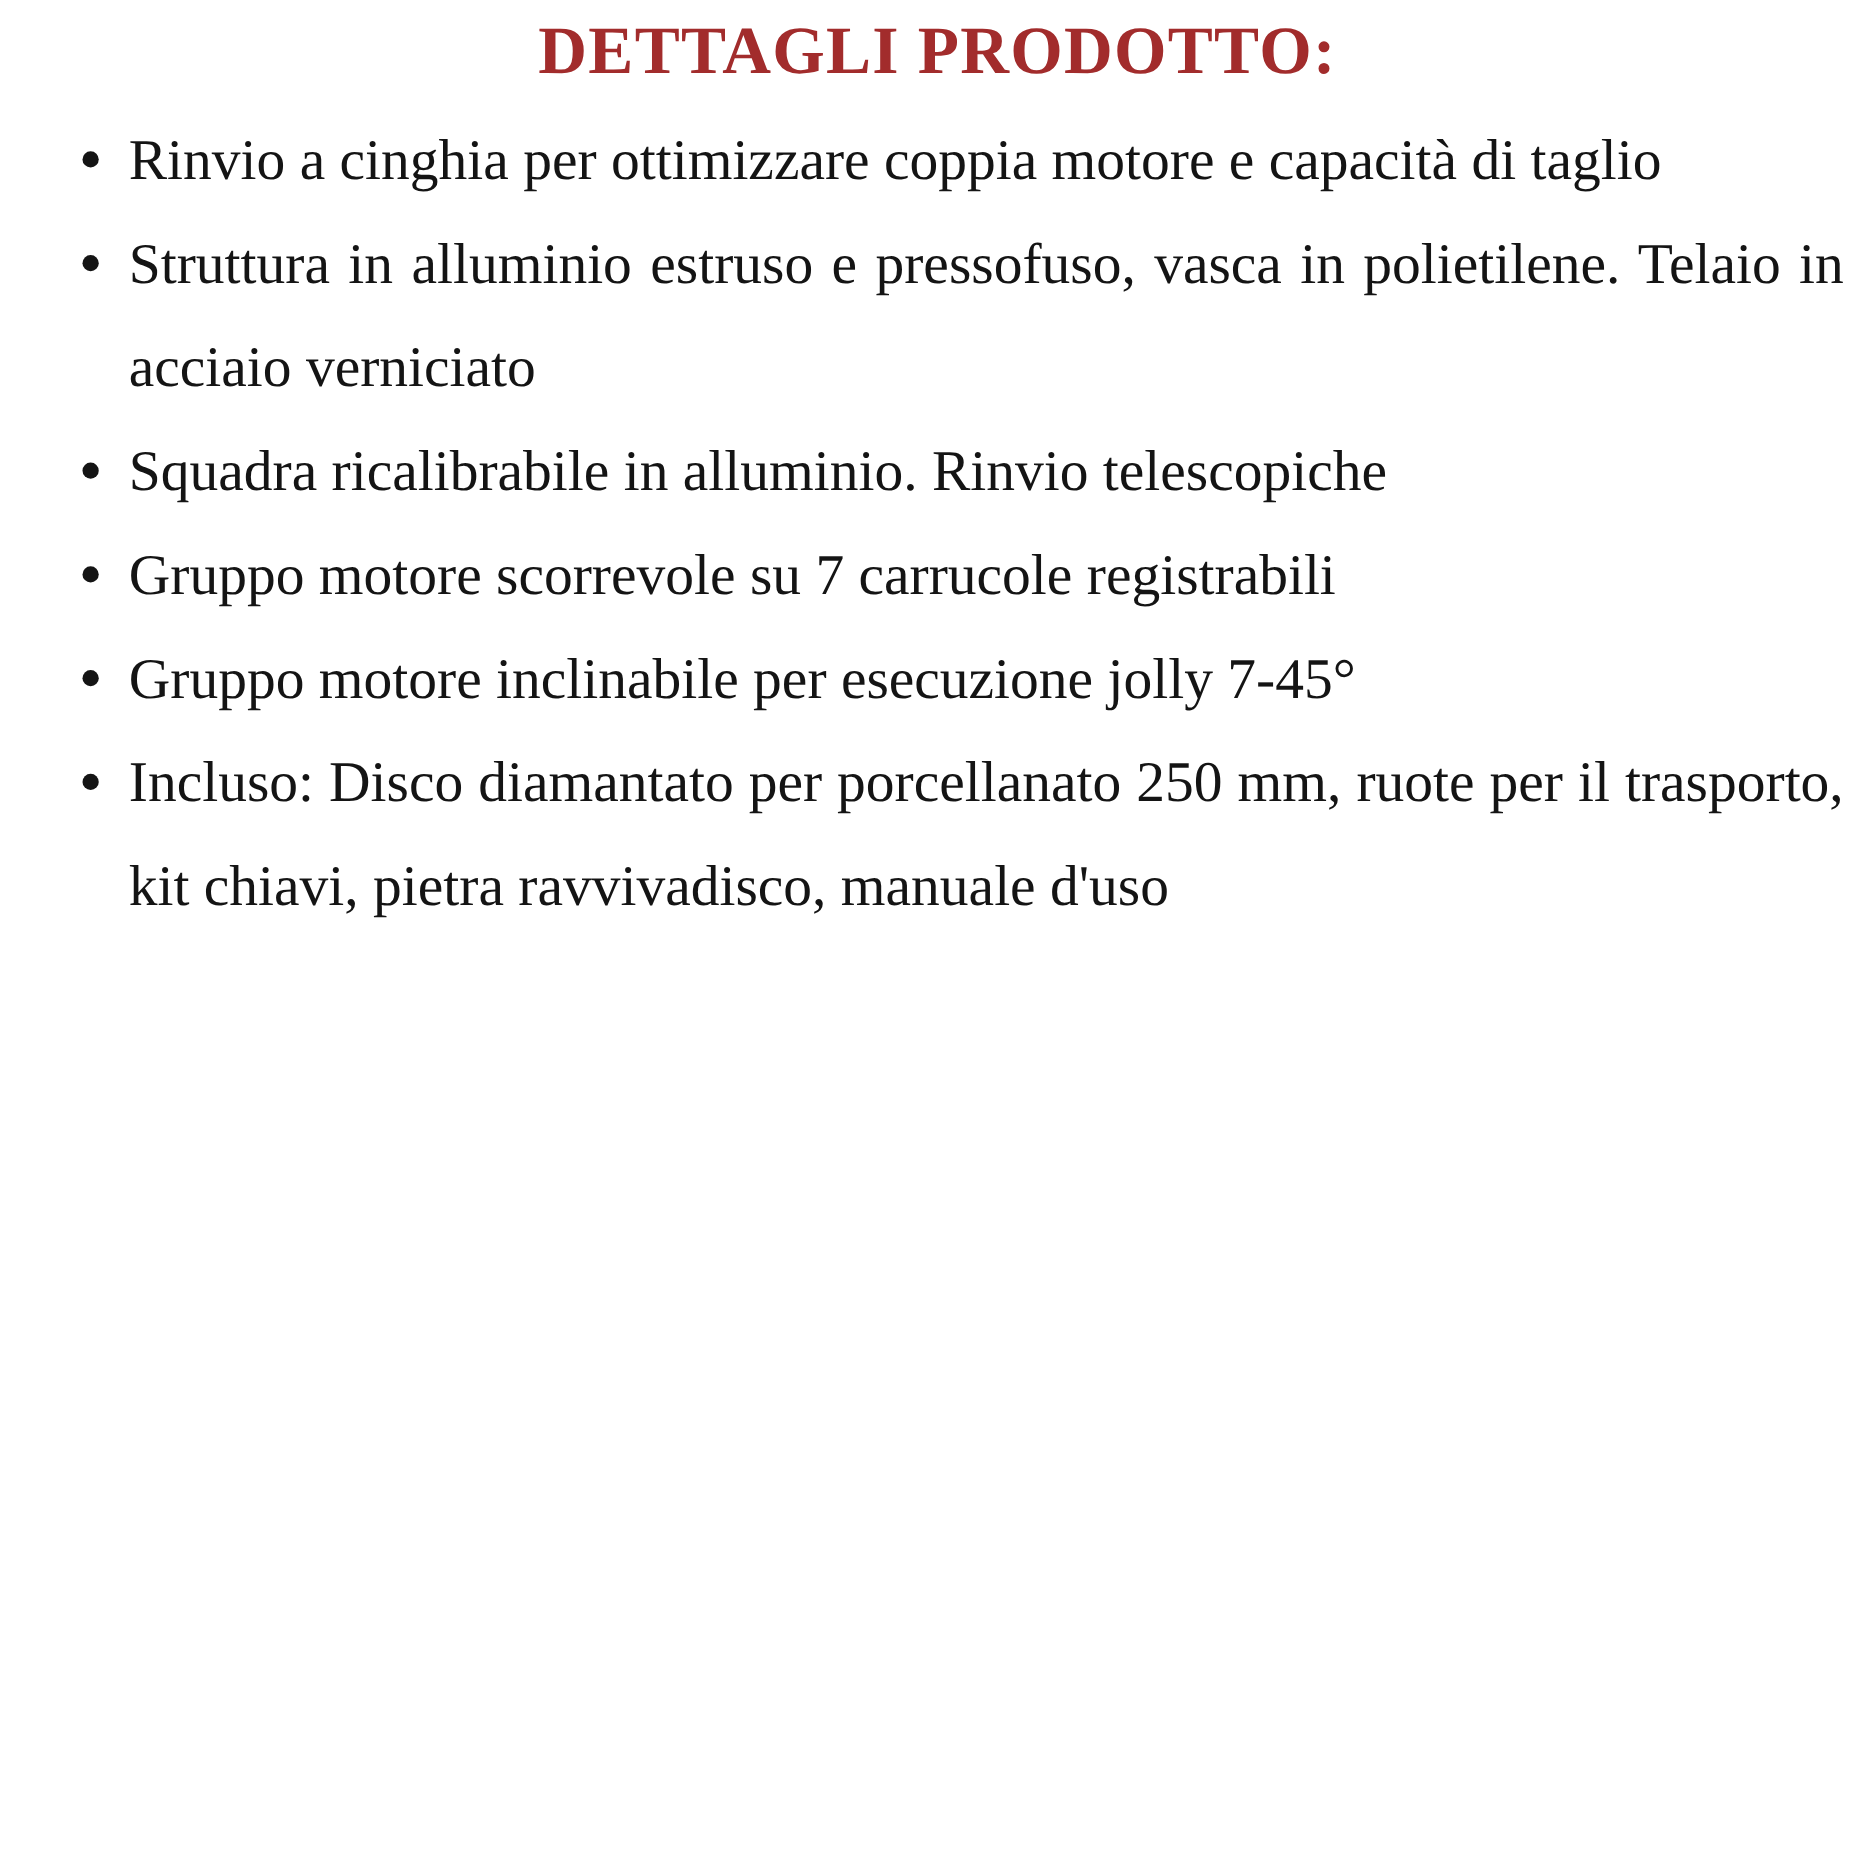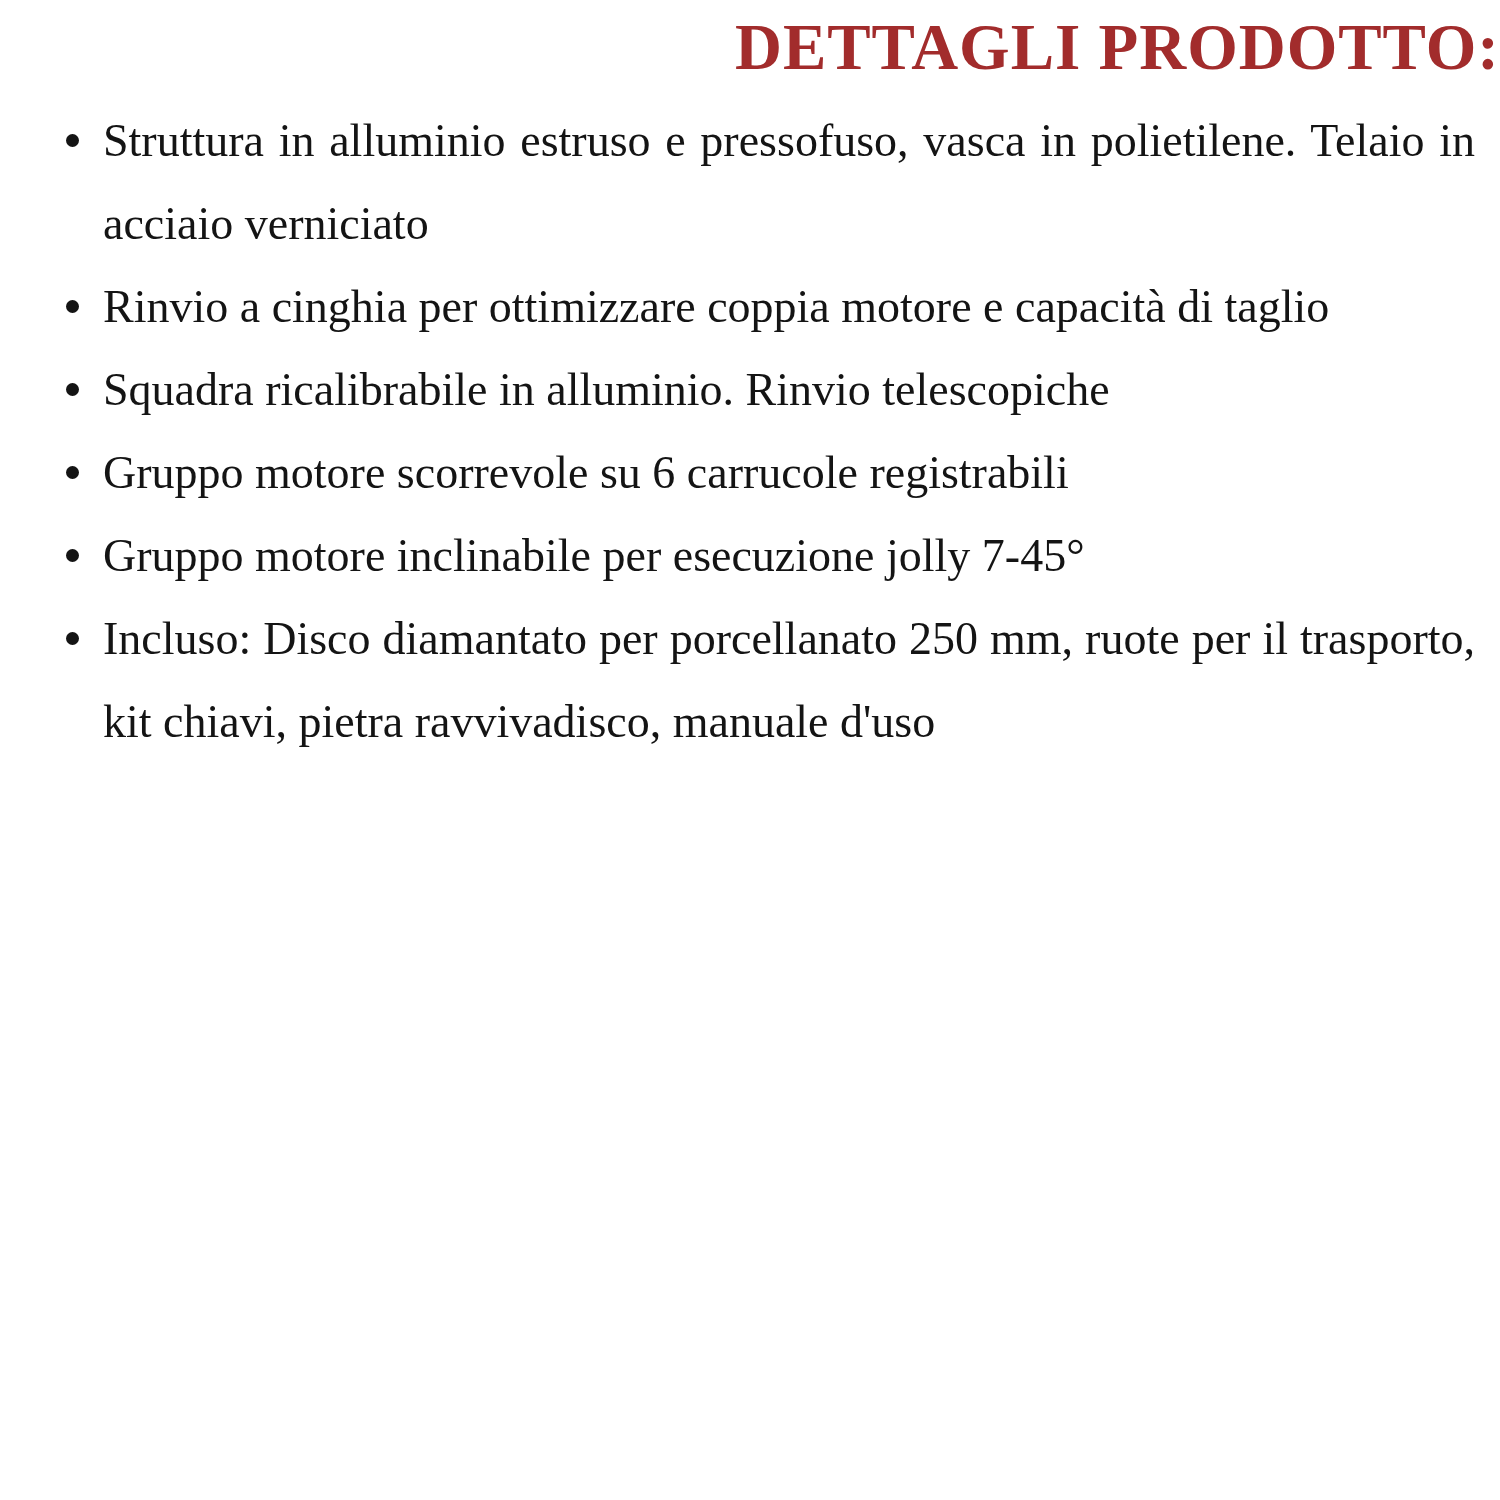--- a/index.html
+++ b/index.html
@@ -8,22 +8,22 @@
   }
   body {
     width: 1500px;
     height: 1500px;
     background: #ffffff;
     font-family: "Liberation Serif", "DejaVu Serif", serif;
     overflow: hidden;
   }
   .page-title {
     margin: 8px 0 0 0;
-    text-align: right;
-    font-size: 65px;
+    text-align: center;
+    font-size: 54px;
     line-height: 1.22;
     font-weight: bold;
     letter-spacing: 1px;
     color: #A22C2C;
   }
   .details-list {
     list-style: none;
     margin: 12px 25px 0 103px;
     padding: 0;
     font-size: 46px;
@@ -47,33 +47,33 @@
   }
 </style>
 </head>
 <body style="background: rgb(255, 255, 255);">
 
 <h1 class="page-title" style="color: rgb(162, 44, 44);">DETTAGLI PRODOTTO:</h1>
 
 <ul class="details-list" style="color: rgb(20, 20, 20);">
   <li>
     <span class="bullet-dot"></span>
-    <span>Struttura in alluminio estruso e pressofuso, vasca in polietilene. Telaio in acciaio verniciato</span>
+    <span>Rinvio a cinghia per ottimizzare coppia motore e capacità di taglio</span>
   </li>
   <li>
     <span class="bullet-dot"></span>
-    <span>Rinvio a cinghia per ottimizzare coppia motore e capacità di taglio</span>
+    <span>Struttura in alluminio estruso e pressofuso, vasca in polietilene. Telaio in acciaio verniciato</span>
   </li>
   <li>
     <span class="bullet-dot"></span>
     <span>Squadra ricalibrabile in alluminio. Rinvio telescopiche</span>
   </li>
   <li>
     <span class="bullet-dot"></span>
-    <span>Gruppo motore scorrevole su 6 carrucole registrabili</span>
+    <span>Gruppo motore scorrevole su 7 carrucole registrabili</span>
   </li>
   <li>
     <span class="bullet-dot"></span>
     <span>Gruppo motore inclinabile per esecuzione jolly 7-45°</span>
   </li>
   <li>
     <span class="bullet-dot"></span>
     <span>Incluso: Disco diamantato per porcellanato 250 mm, ruote per il trasporto, kit chiavi, pietra ravvivadisco, manuale d'uso</span>
   </li>
 </ul>

